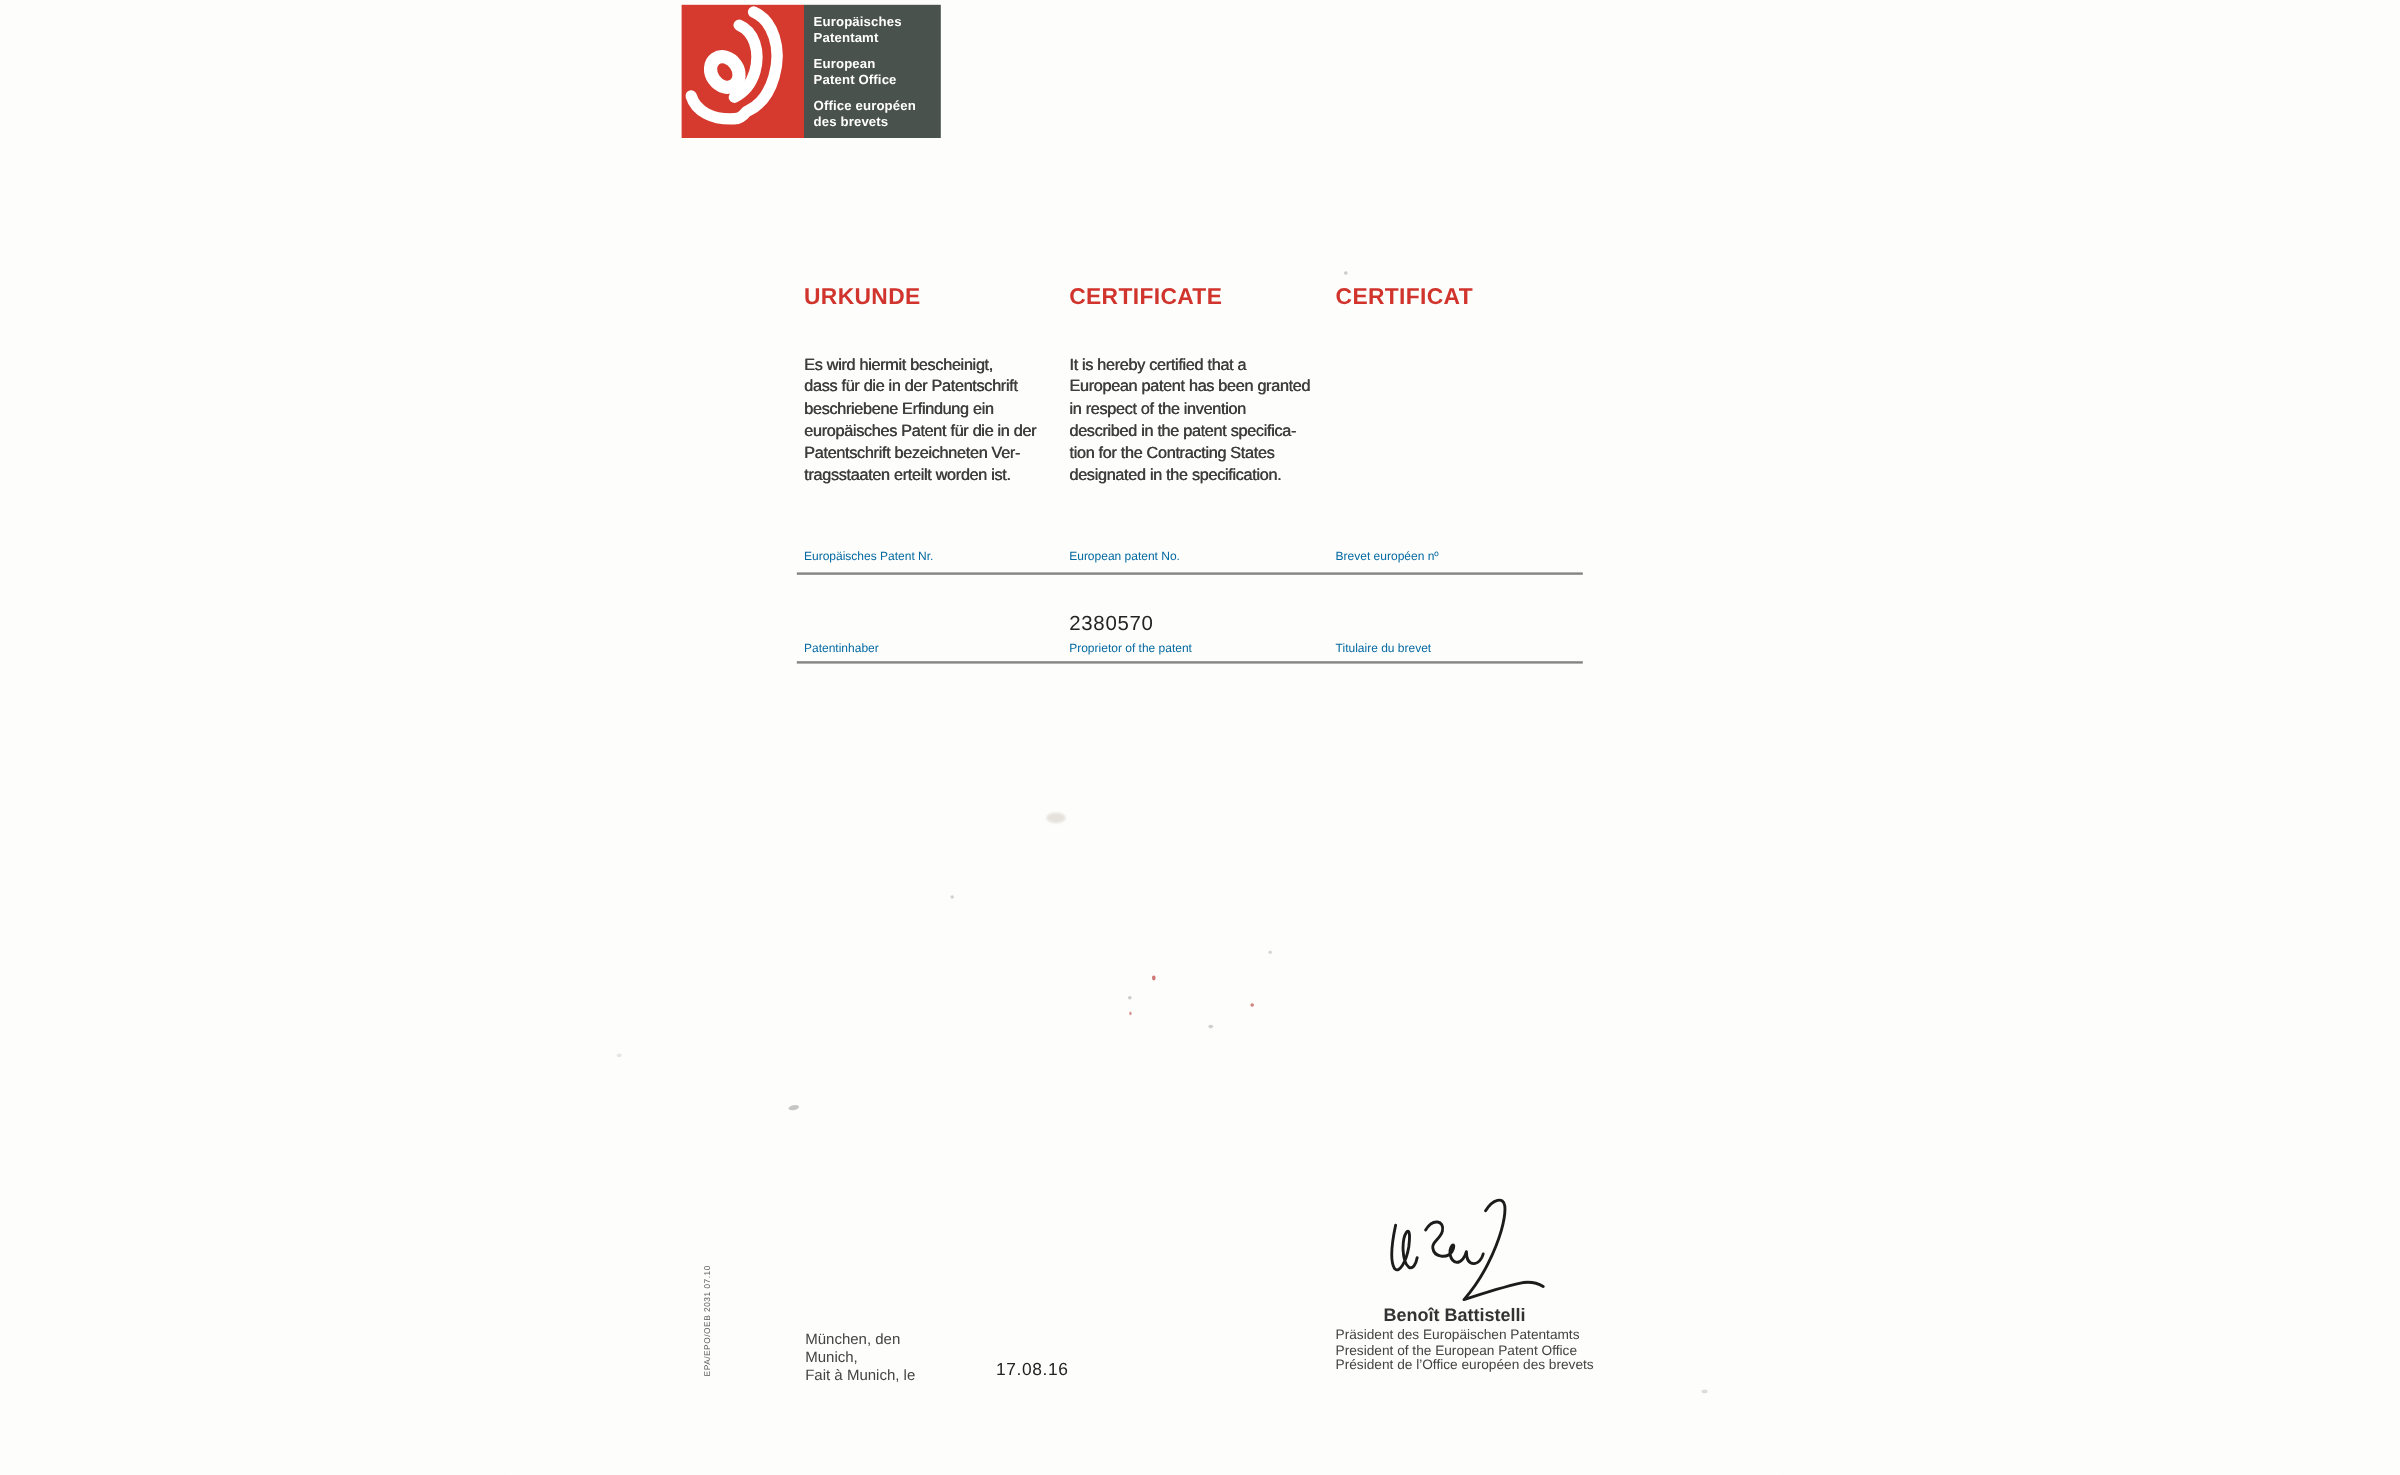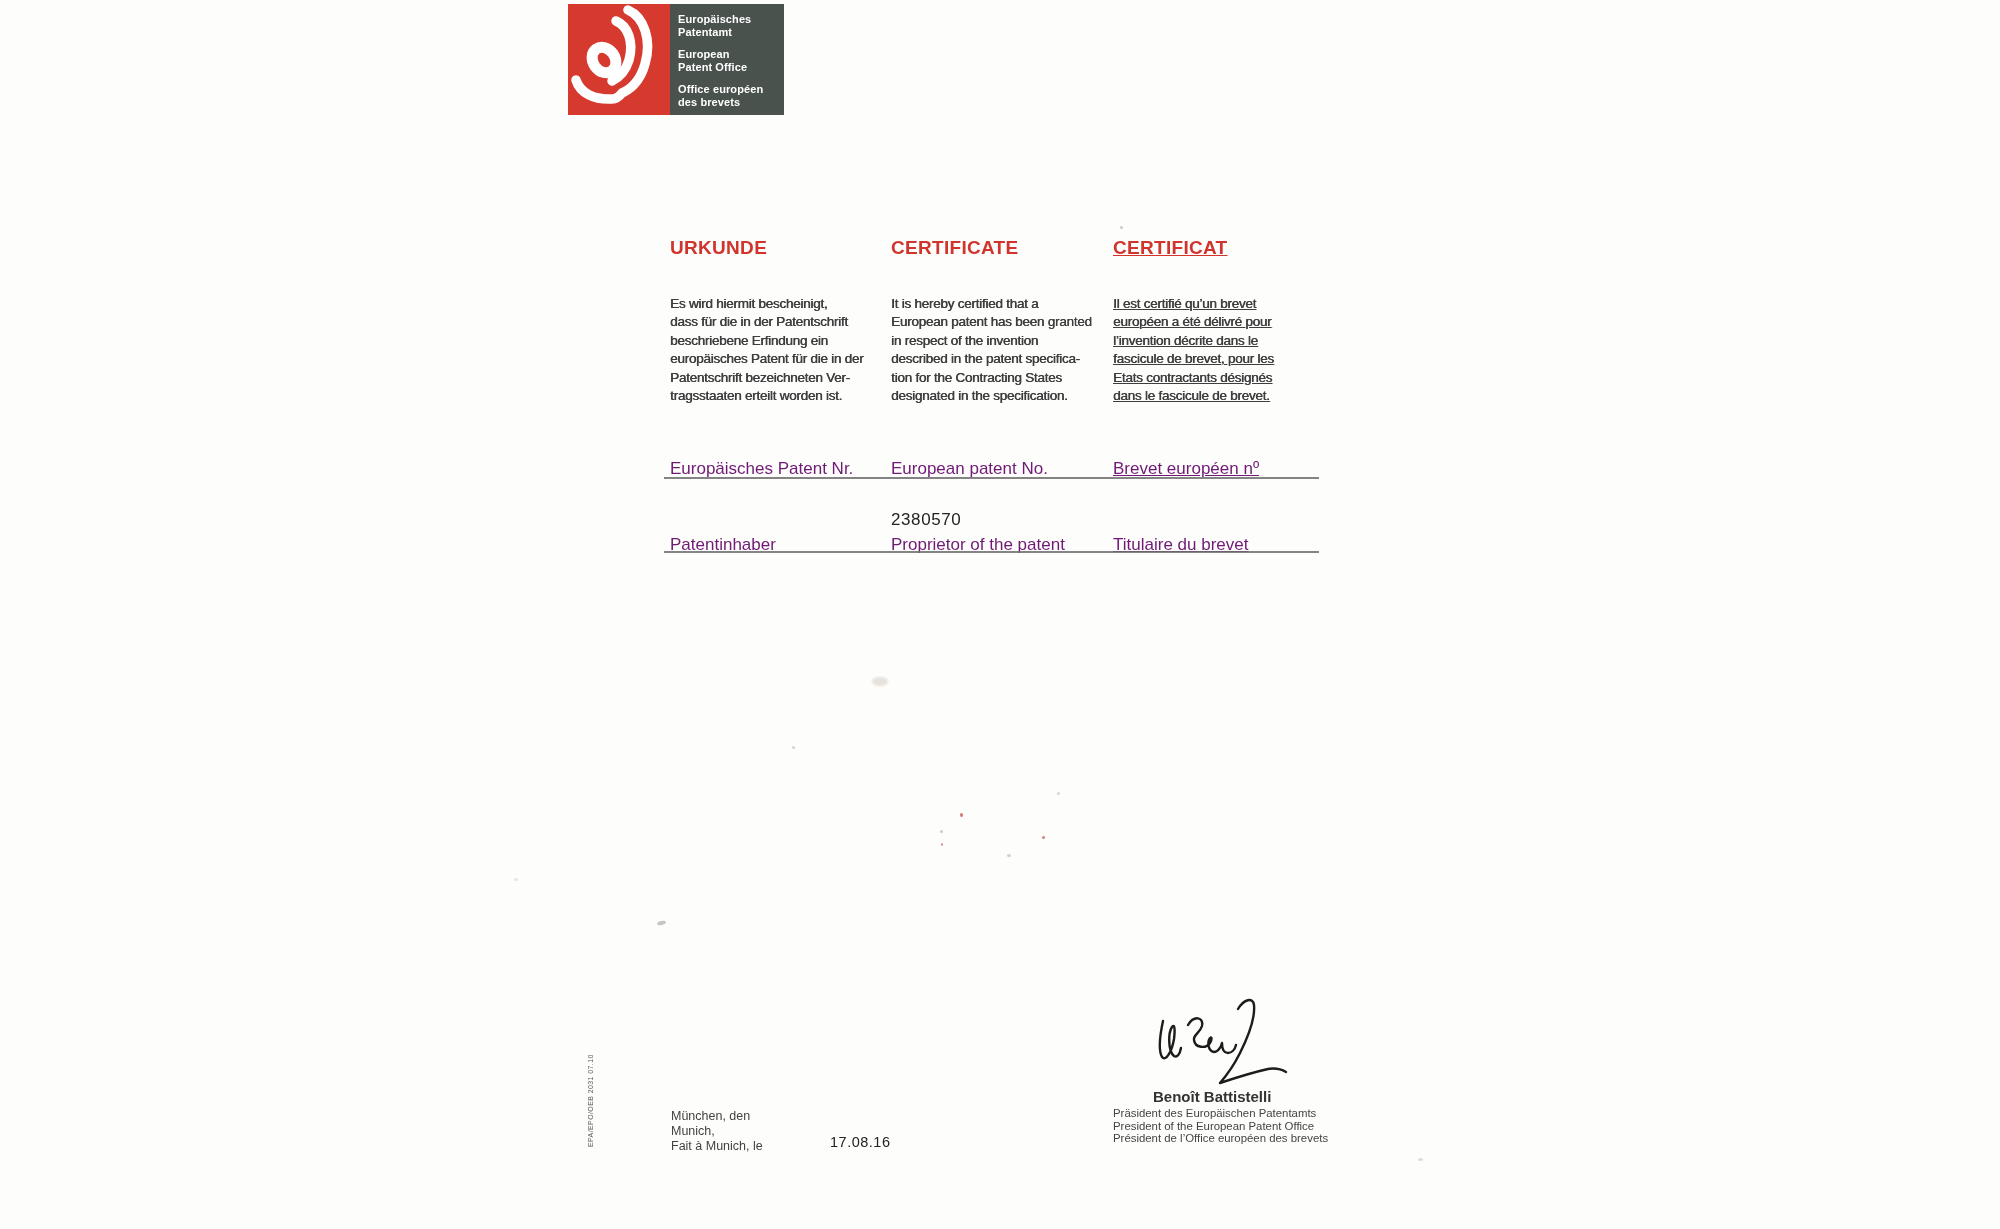--- a/index.html
+++ b/index.html
@@ -27,32 +27,32 @@
   .logo-dark{
     width:114px;height:111px;background:var(--logo-dark);flex:none;
     color:#fff;font-weight:bold;font-size:11px;line-height:13px;
     padding:9px 4px 0 8px;display:flex;flex-direction:column;gap:9px;
     letter-spacing:.1px;
   }
 
   
   .c1{left:670px;}
   .c2{left:891px;}
-  .c3{left:1113px;text-decoration:underline;}
+  .c3{left:1113px;}
 
   .hdr{
     top:237px;font-size:19px;font-weight:bold;letter-spacing:.3px;
     color:var(--accent-red);
   }
   .para{
     top:295px;width:250px;font-size:13.5px;line-height:18.4px;
     letter-spacing:-0.25px;color:var(--body-text);
     text-shadow:0.4px 0 0 currentColor;
   }
-  .field-label{font-size:17px;color:#701a75;letter-spacing:0;}
+  .field-label{font-size:10px;color:#0369a1;letter-spacing:0;}
   .row1{top:459px;}
   .row2{top:535px;}
   .rule{left:664px;width:655px;height:2px;background:var(--rule-gray);opacity:.85;}
   .rule-1{top:477px;}
   .rule-2{top:551px;}
 
   .machine{color:var(--machine-text);margin-top:18px;}
   .patent-number{top:492px;font-size:17px;letter-spacing:.6px;}
   .address{left:783px;top:596px;font-size:14.2px;line-height:14.4px;letter-spacing:.1px;}
 
@@ -107,26 +107,20 @@
 in respect of the invention
 described in the patent specifica-
 tion for the Contracting States
 designated in the specification.</div>
   <div class="abs para pre c1">Es wird hiermit bescheinigt,
 dass für die in der Patentschrift
 beschriebene Erfindung ein
 europäisches Patent für die in der
 Patentschrift bezeichneten Ver-
 tragsstaaten erteilt worden ist.</div>
-  <div class="abs para pre c3">Il est certifié qu’un brevet
-européen a été délivré pour
-l’invention décrite dans le
-fascicule de brevet, pour les
-Etats contractants désignés
-dans le fascicule de brevet.</div>
 
   <div class="abs field-label row1 c1">Europäisches Patent Nr.</div>
   <div class="abs field-label row1 c2">European patent No.</div>
   <div class="abs field-label row1 c3">Brevet européen nº</div>
   <div class="abs rule rule-1"></div>
   <div class="abs machine patent-number c2">2380570</div>
 
   <div class="abs field-label row2 c1">Patentinhaber</div>
   <div class="abs field-label row2 c2">Proprietor of the patent</div>
   <div class="abs field-label row2 c3">Titulaire du brevet</div>

